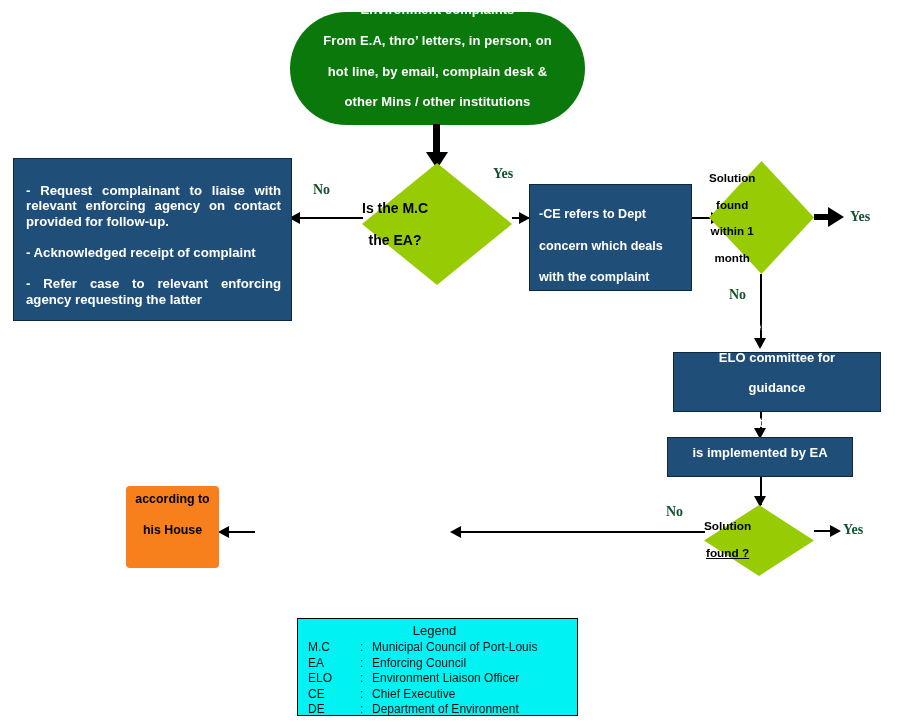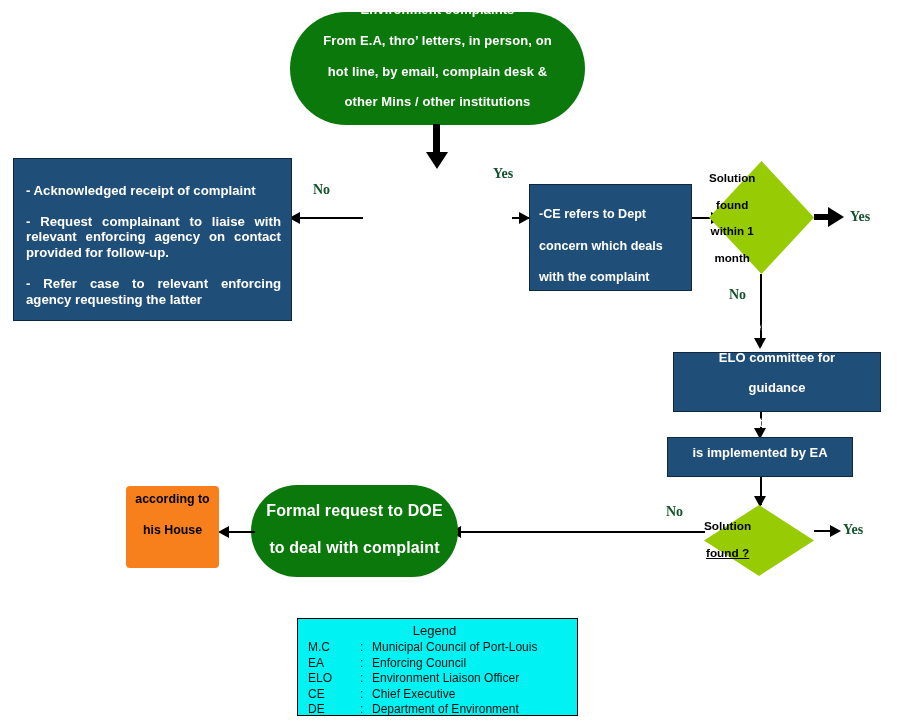--- a/index.html
+++ b/index.html
@@ -189,32 +189,41 @@
       <div>Environment complaints</div>
       <div>From E.A, thro’ letters, in person, on</div>
       <div>hot line, by email, complain desk &amp;</div>
       <div>other Mins / other institutions</div>
     </div>
   </div>
 
   <div class="edge edge-thick-v" style="left:433px; top:124px; height:36px;"></div>
   <div class="arrowhead ah-down-big" style="left:425.5px; top:152px;"></div>
 
+  <div class="diamond-wrap" id="decision-mc" style="left:362px; top:163px; width:150px; height:122px;">
+    <div class="diamond-shape"></div>
+    <div class="diamond-label">
+      <div>
+        <div>Is the M.C</div>
+        <div>the EA?</div>
+      </div>
+    </div>
+  </div>
 
   <div class="edge edge-h" style="left:299px; top:217px; width:64px;"></div>
   <div class="arrowhead ah-left" style="left:289px; top:212px;"></div>
   <div class="edge-label" style="left:313px; top:182px;">No</div>
 
   <div class="edge edge-h" style="left:512px; top:217px; width:17px;"></div>
   <div class="arrowhead ah-right" style="left:519px; top:212px;"></div>
   <div class="edge-label" style="left:493px; top:166px;">Yes</div>
 
   <div class="node proc" id="ack-node" style="left:13px; top:158px; width:279px; height:163px;">
+    <span class="ln just">-  Request  complainant  to  liaise  with relevant   enforcing  agency  on  contact provided for follow-up.</span>
     <span class="ln">- Acknowledged receipt of complaint</span>
-    <span class="ln just">-  Request  complainant  to  liaise  with relevant   enforcing  agency  on  contact provided for follow-up.</span>
     <span class="ln just">-   Refer   case   to   relevant   enforcing agency requesting the latter</span>
     <span class="ln">(i) to initiate remedial action</span>
     <span class="ln">(ii) provide feedback to complainant and DoE within one month</span>
   </div>
 
   <div class="node proc proc-left" id="ce-node" style="left:529px; top:184px; width:163px; height:107px;">
     <div>
       <div>-CE refers to Dept</div>
       <div>concern which deals</div>
       <div>with the complaint</div>
@@ -279,26 +288,20 @@
   </div>
 
   <div class="edge edge-h" style="left:814px; top:530px; width:24px;"></div>
   <div class="arrowhead ah-right" style="left:830px; top:525px;"></div>
   <div class="edge-label" style="left:843px; top:522px;">Yes</div>
 
   <div class="edge edge-h" style="left:458px; top:531px; width:247px;"></div>
   <div class="arrowhead ah-left" style="left:450px; top:526px;"></div>
   <div class="edge-label" style="left:666px; top:504px;">No</div>
 
-  <div class="node stadium" id="formal-request-node" style="left:251px; top:485px; width:207px; height:92px;">
-    <div>
-      <div>Formal request to DOE</div>
-      <div>to deal with complaint</div>
-    </div>
-  </div>
 
   <div class="edge edge-h" style="left:228px; top:531px; width:27px;"></div>
   <div class="arrowhead ah-left" style="left:218px; top:526px;"></div>
 
   <div class="node orange" id="doe-deals-node" style="left:126px; top:486px; width:93px; height:82px;">
     <div>
       
       <div>with</div>
       <div>complaint</div>
       <div>according to</div>

